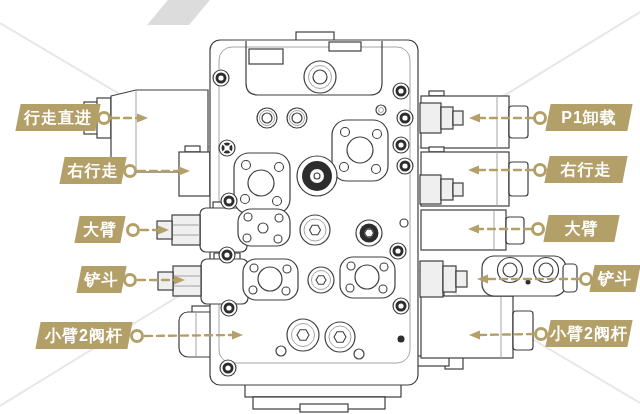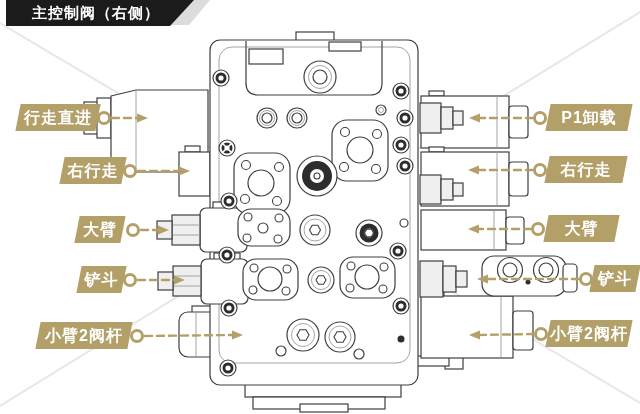--- a/index.html
+++ b/index.html
@@ -267,23 +267,20 @@
       <circle cx="586" cy="279" r="5.5" class="ring"></circle>
       <path d="M579 279 H487" class="dash"></path>
       <polygon points="477,279 488,274.5 488,283.5" class="arrow"></polygon>
       <circle cx="541" cy="334" r="5.5" class="ring"></circle>
       <path d="M534 334 L479 335" class="dash"></path>
       <polygon points="469,335 480,330.5 480,339.5" class="arrow"></polygon>
     </g>
   </svg>
 
   <div class="title-echo"></div>
-  <div class="title">
-    <span>主控制阀（右侧）</span>
-  </div>
 
   <div class="tag" style="left:18px;top:104px;width:80px">
     <span>行走直进</span>
     </div>
   <div class="tag" style="left:62px;top:157px;width:62px">
     <span>右行走</span>
     </div>
   <div class="tag" style="left:77px;top:216px;width:46px">
     <span>大臂</span>
     </div>

